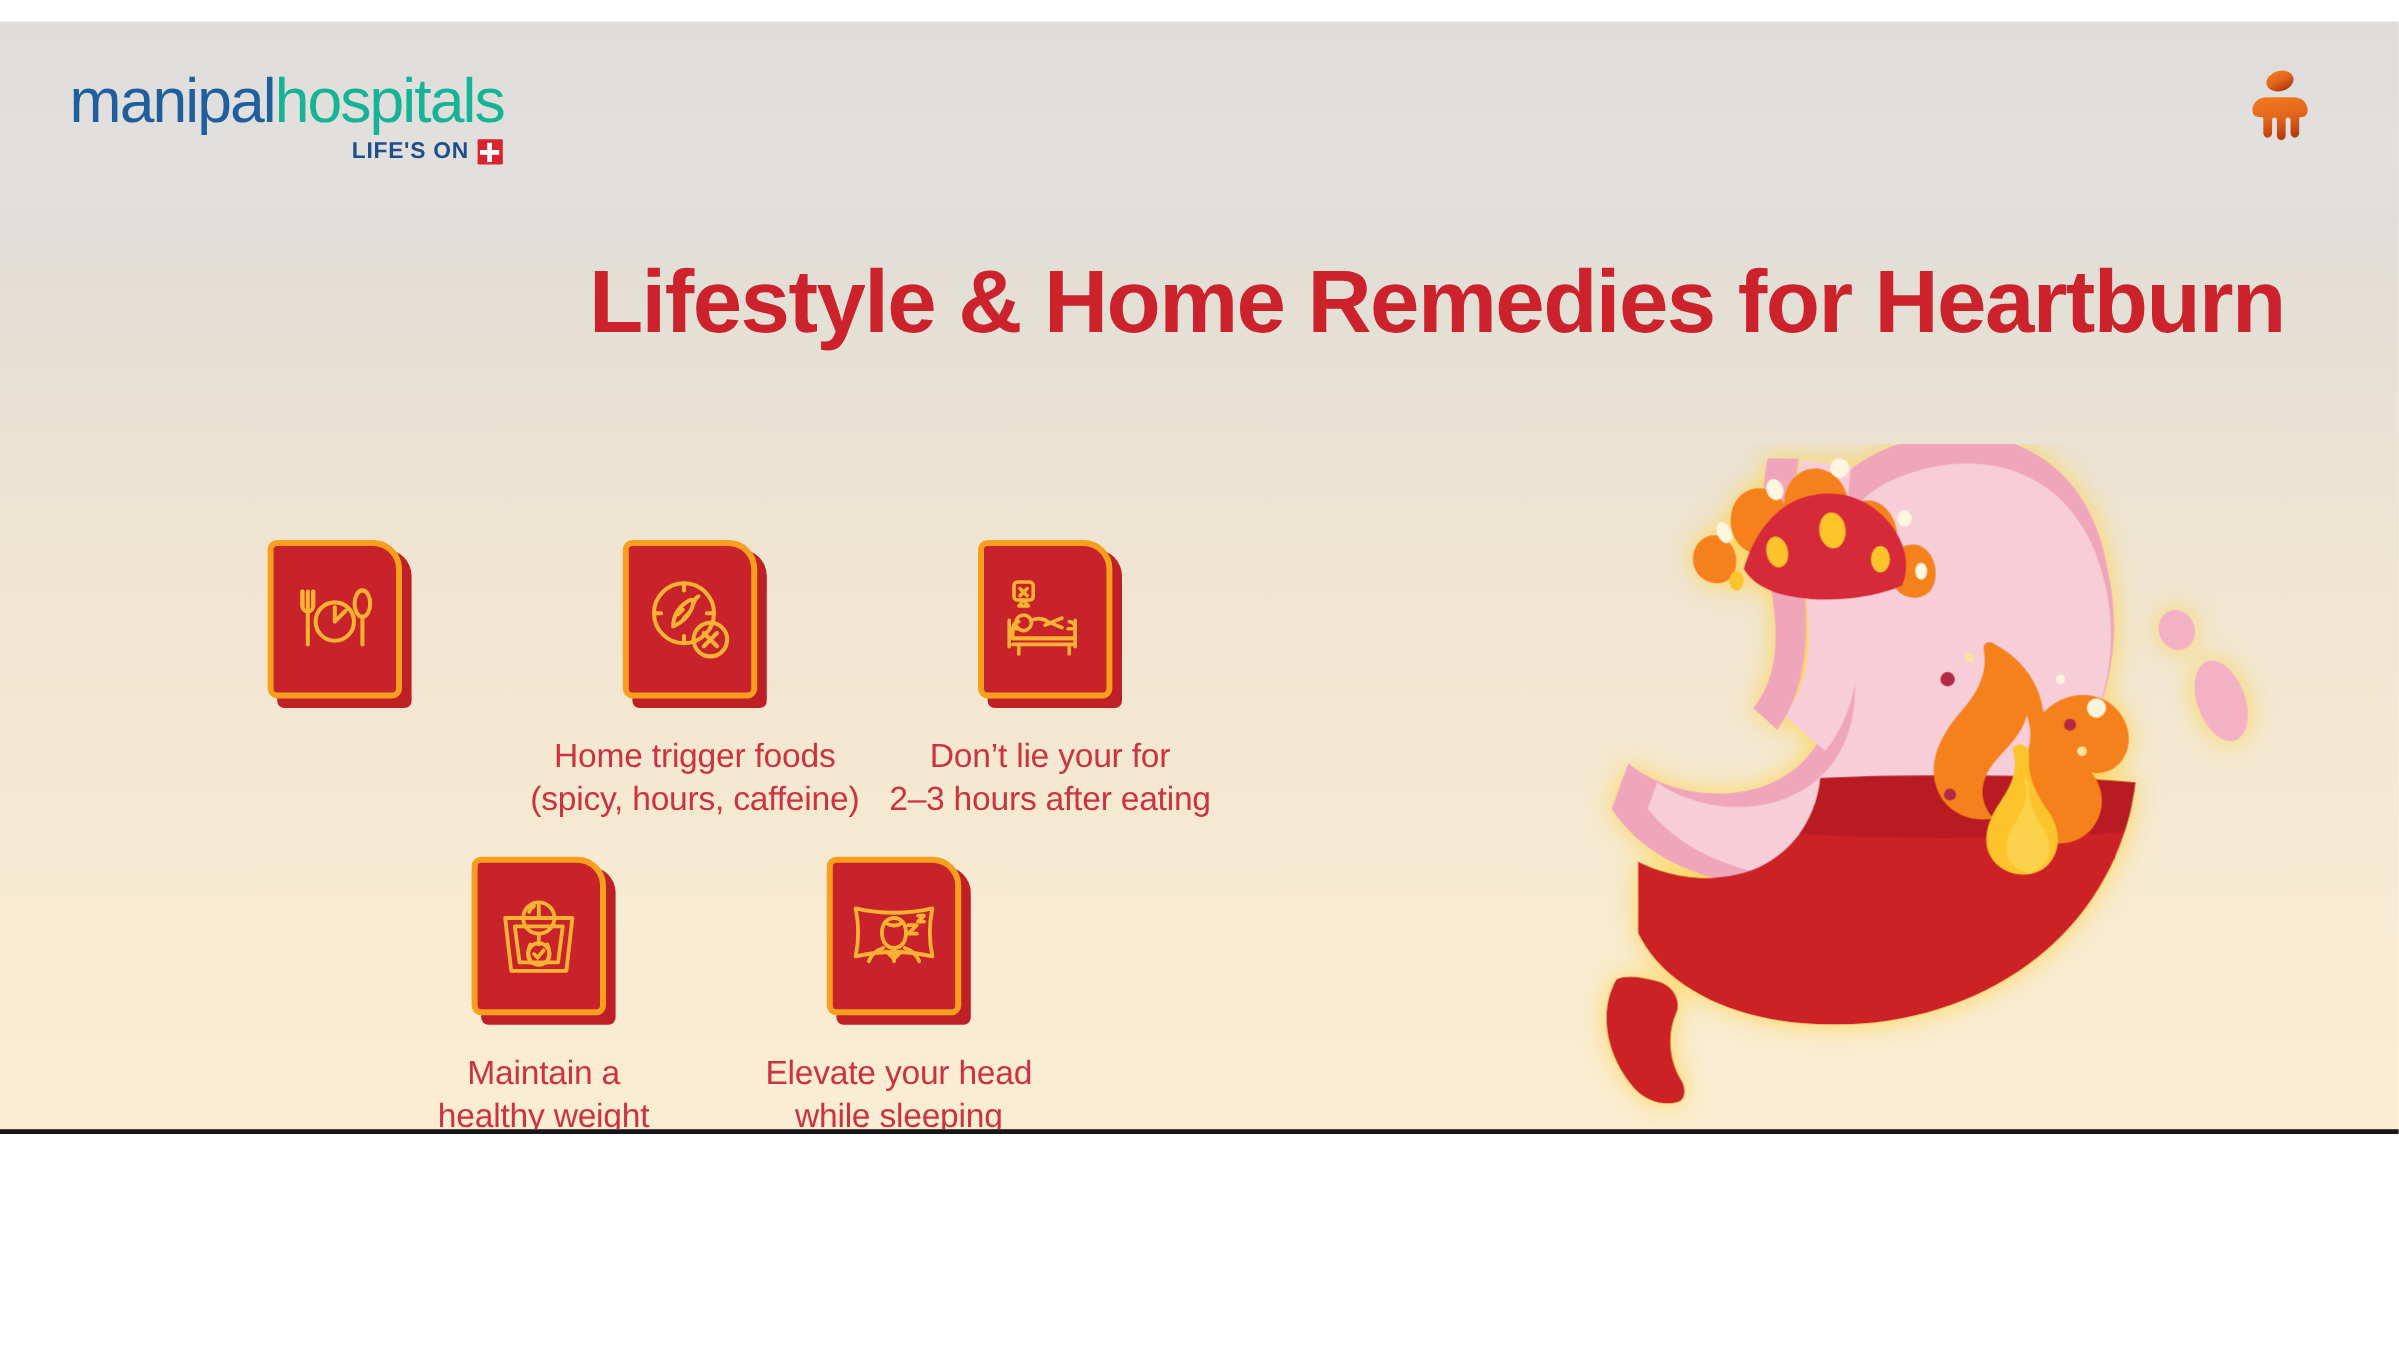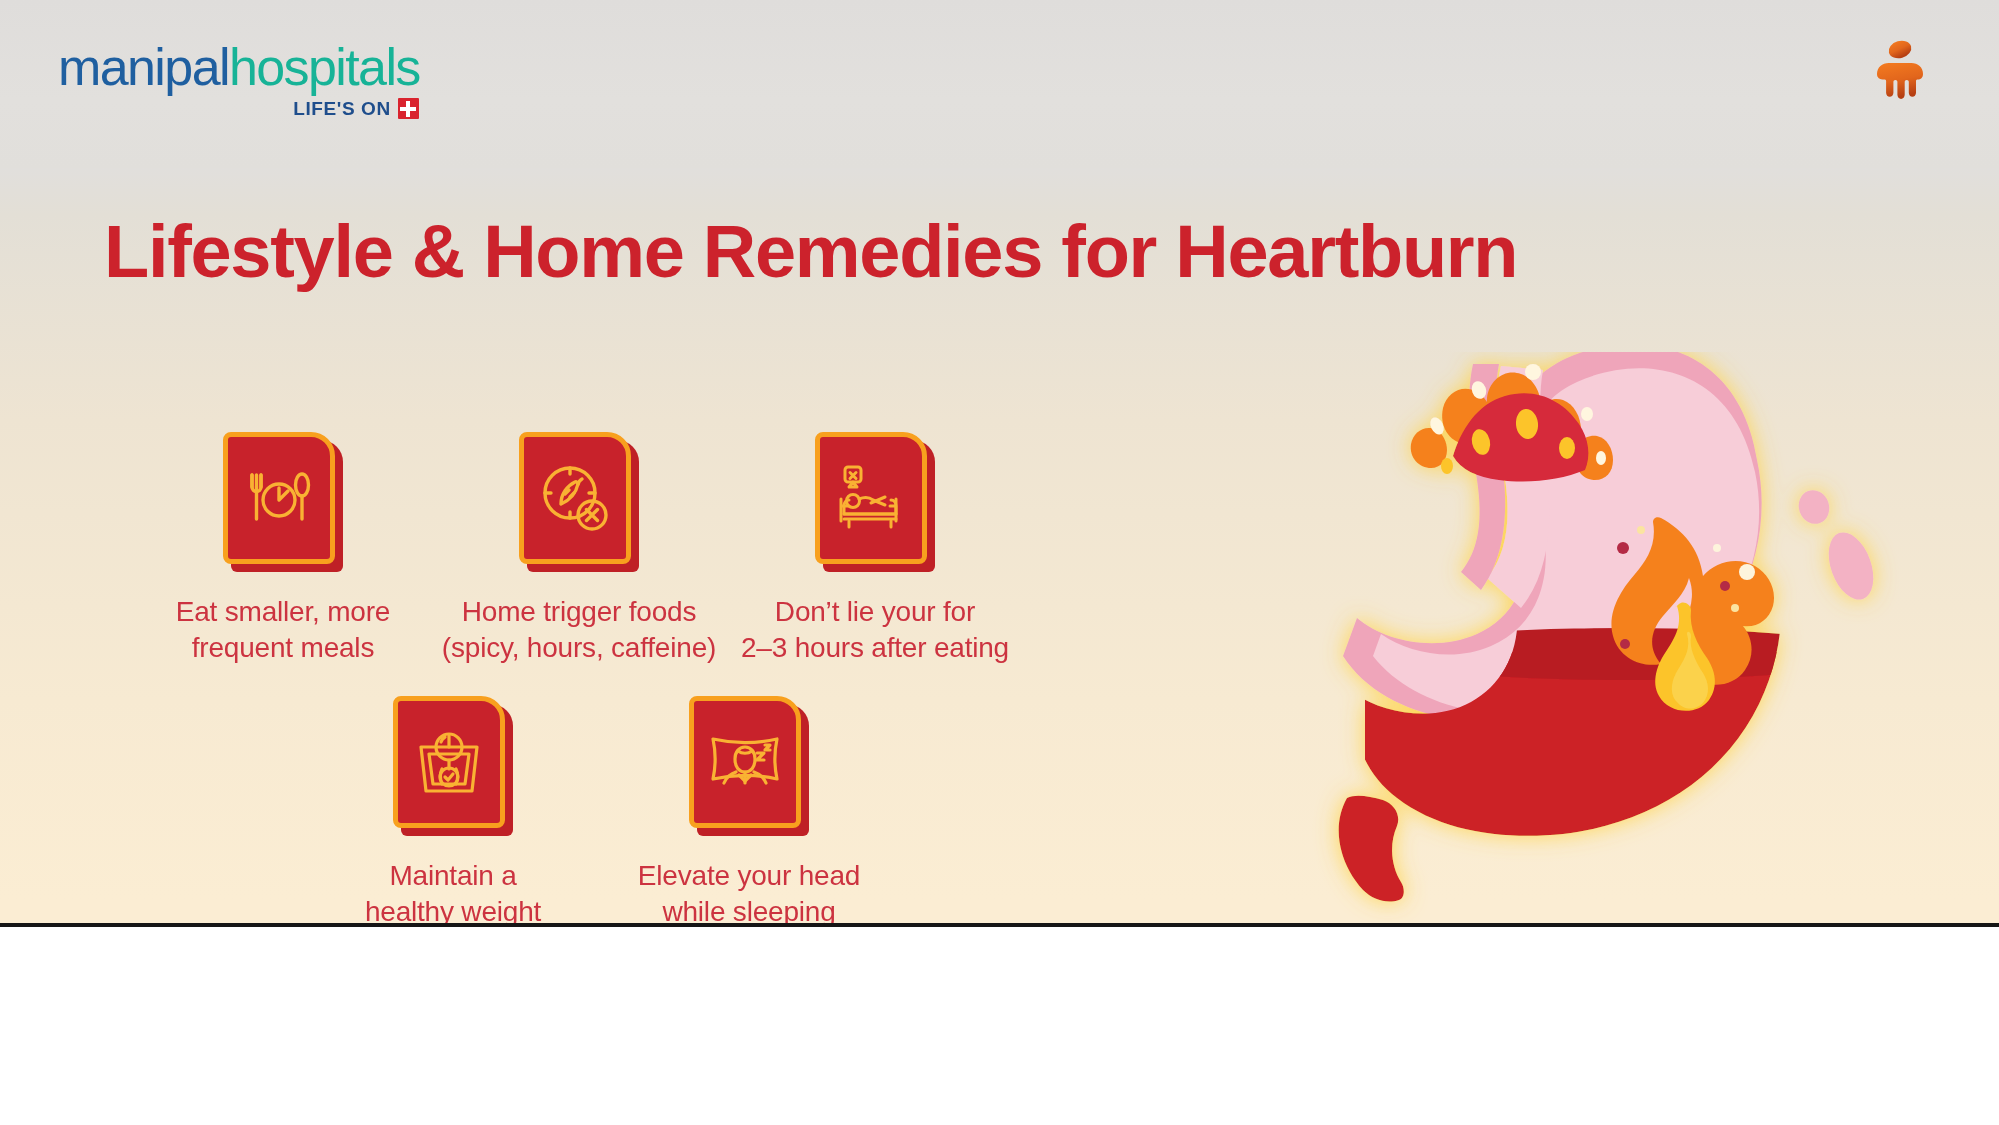--- a/index.html
+++ b/index.html
@@ -14,20 +14,21 @@
     width:1999px; height:927px;
     background:linear-gradient(180deg,
         #e1dfdc 0px, #e1dfdc 168px,
         #e3dfd6 215px,
         #eee4d2 420px,
         #f7ead2 700px,
         #fbedd3 900px,
         #fbedd3 1121px);
     border-bottom:4px solid #161616;
     overflow:hidden;
+    margin-top:18px;
   }
 
   
   #header {
     position:absolute; top:0; left:0;
     width:1999px; height:168px;
     background:linear-gradient(180deg,#dfdddb 0%, #e2e0dd 60%, #e1dfdb 100%);
   }
   #logo-block { position:absolute; left:58px; top:40px; }
   .logo-word {
@@ -53,25 +54,25 @@
   #logo-cross::before { left:8.5px; top:2.5px; width:4px; height:16px; }
   #logo-cross::after  { top:8.5px; left:2.5px; height:4px; width:16px; }
 
   #brand-mark {
     position:absolute; right:62px; top:32px;
     width:74px; height:74px;
   }
 
   
   #page-title {
-    position:absolute; left:104px; top:212px;
+    position:absolute; left:104px; top:194px;
     width:1800px;
     color:#cc222c;
     font-size:74px; font-weight:700; letter-spacing:-1.3px;
-    line-height:80px; white-space:nowrap;
+    line-height:80px; white-space:nowrap;text-align:right;
   }
 
   
   #tips { position:absolute; left:0; top:432px; width:1130px; }
   .tip-row { display:flex; }
   #tip-row-1 { padding-left:135px; }
   #tip-row-2 { padding-left:305px; margin-top:30px; }
   .tip {
     width:296px;
     display:flex; flex-direction:column; align-items:center;
@@ -159,24 +160,20 @@
               <circle cx="39" cy="41" r="16"></circle>
               <path d="M39 41V29M39 41l9-9"></path>
               <path d="M12 16v12M16.5 16v12M21 16v12"></path>
               <path d="M16.5 28v32"></path>
               <path d="M12 16v12a4.5 4.5 0 0 0 9 0V16"></path>
               <ellipse cx="62" cy="26" rx="6.5" ry="11"></ellipse>
               <path d="M62 37v23"></path>
             </svg>
           </div>
         </div>
-        <div class="tip-label">
-          <span>Eat smaller, more</span><br>
-          <span>frequent meals</span>
-        </div>
       </div>
 
       <div class="tip">
         <div class="tip-icon-wrap">
           <div class="tip-icon-shadow"></div>
           <div class="tip-icon">
             <svg width="78" height="78" viewBox="0 0 78 78" fill="none" stroke="#f9b233" stroke-width="3.4" stroke-linecap="round" stroke-linejoin="round">
               <circle cx="34" cy="34" r="25"></circle>
               <path d="M34 9v6M9 34h6M34 53v6M53 34h6"></path>
               <path d="M46 20c-2 1-3.5 3-4 5.5"></path>

